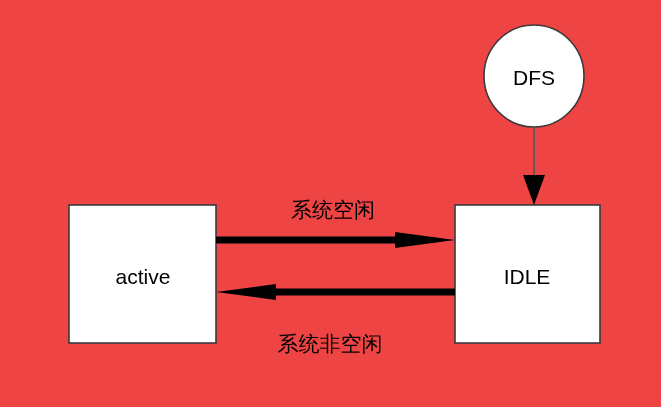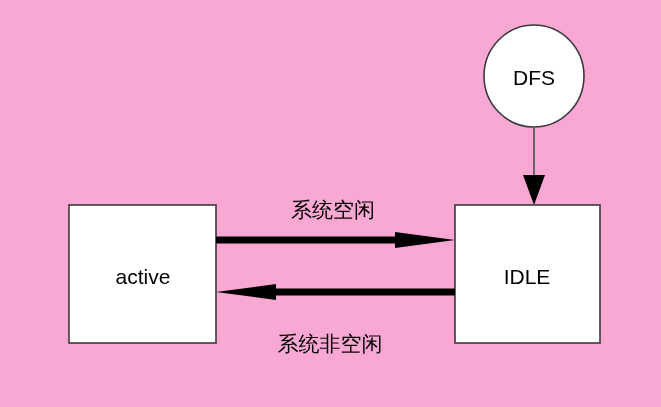--- a/index.html
+++ b/index.html
@@ -7,21 +7,21 @@
     padding: 0;
     background: #ffffff;
   }
   body {
     font-family: "Liberation Sans", sans-serif;
   }
   #diagram-canvas {
     position: relative;
     width: 661px;
     height: 407px;
-    background: #f9a8d4;
+    background: #ef4444;
     overflow: hidden;
   }
   #diagram-svg {
     position: absolute;
     top: 0;
     left: 0;
     width: 661px;
     height: 407px;
   }
   .node-label {

